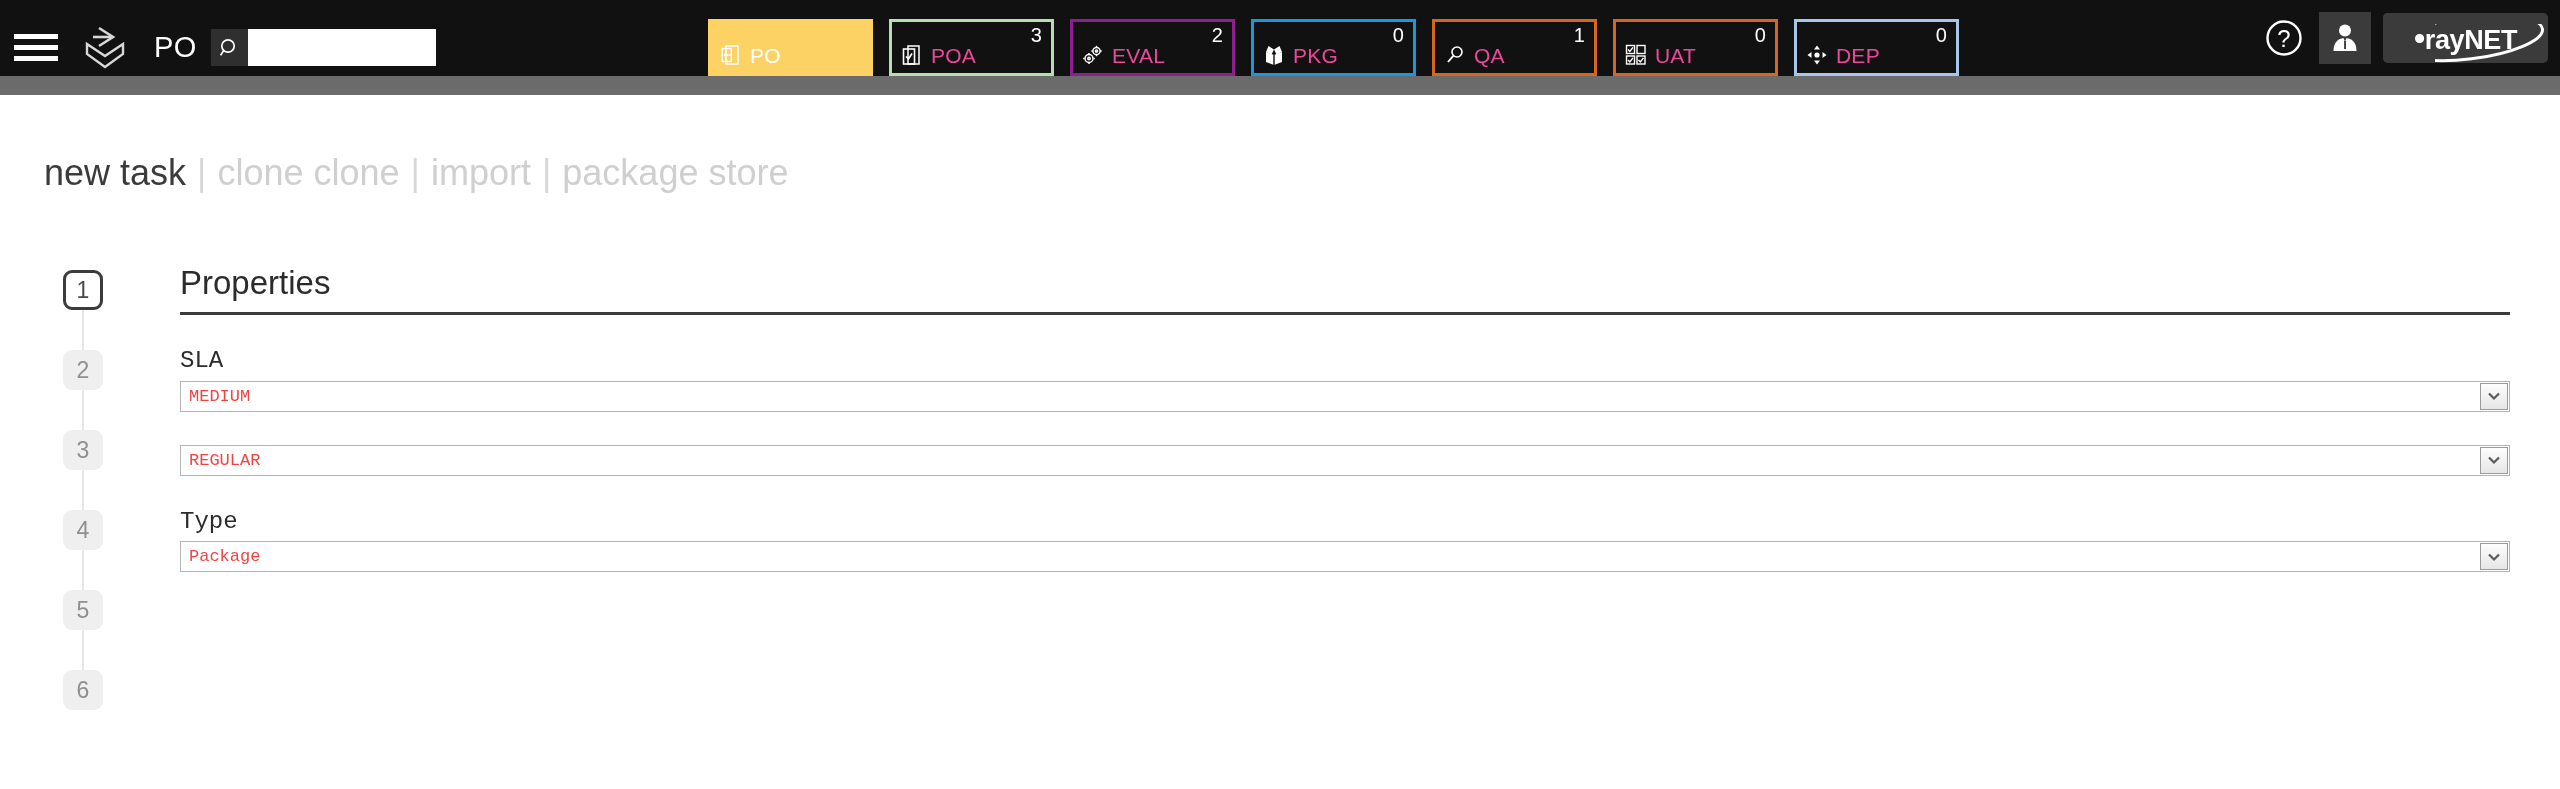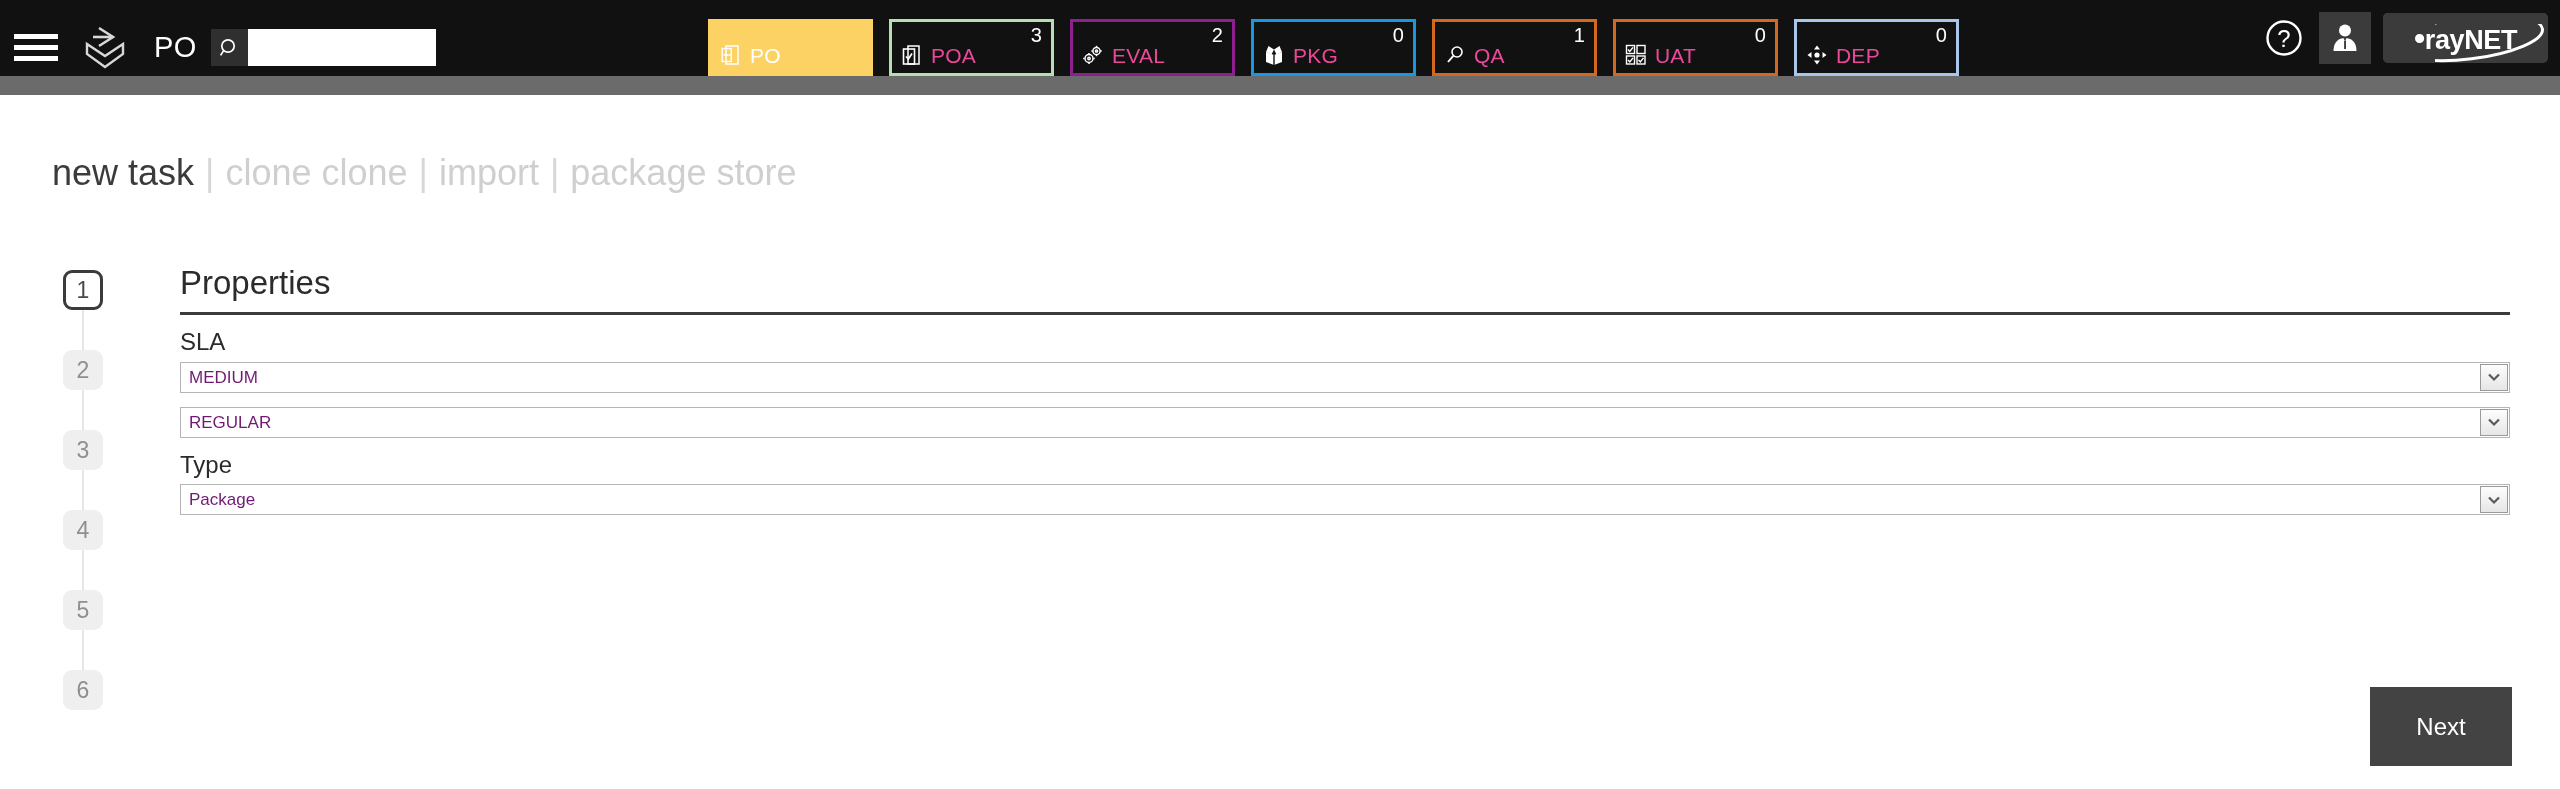--- a/index.html
+++ b/index.html
@@ -198,21 +198,20 @@
   
   .breadcrumb {
     position: absolute;
     top: 152px;
     left: 44px;
     display: flex;
     align-items: baseline;
     font-size: 36px;
     color: #cfcfcf;
     white-space: nowrap;
-    margin-left: 8px;
   }
   .breadcrumb .crumb { cursor: pointer; }
   .breadcrumb .crumb.current {
     color: #3b3b3b;
     cursor: default;
   }
   .breadcrumb .sep {
     color: #d7d7d7;
     margin: 0 11px;
   }
@@ -263,42 +262,42 @@
     color: #2b2b2b;
     margin: 0;
     font-weight: normal;
     line-height: 1.1;
   }
   .title-rule {
     border-top: 3px solid #3b3b3b;
     margin-top: 11px;
     width: 2330px;
   }
-  .field { margin-top: 14px; }
+  .field { margin-top: 33px; font-family: Liberation Mono, monospace; }
   .field-label {
     font-size: 24px;
     color: #2b2b2b;
     display: block;
     margin-bottom: 6px;
     line-height: 1.1;
   }
   .select-wrap {
     position: relative;
     width: 2330px;
     height: 31px;
     background: #ffffff;
     border: 1px solid #b5b5b5;
     box-sizing: border-box;
     display: flex;
     align-items: center;
     cursor: pointer;
   }
   .select-value {
     font-size: 17px;
-    color: #701a75;
+    color: #ef4444;
     padding-left: 8px;
     line-height: 1;
     user-select: none;
   }
   .select-arrow {
     position: absolute;
     right: 1px;
     top: 1px;
     width: 28px;
     height: 27px;
@@ -575,14 +574,13 @@
         <svg width="14" height="10" viewBox="0 0 14 10" aria-hidden="true">
           <polyline points="2,2.5 7,7.5 12,2.5" fill="none" stroke="#5a5a5a" stroke-width="2.2"></polyline>
         </svg>
       </span>
     </div>
   </div>
 
 </div>
 
 <div class="btn-row">
-  <button class="btn">Next</button>
 </div>
 
 </body></html>

